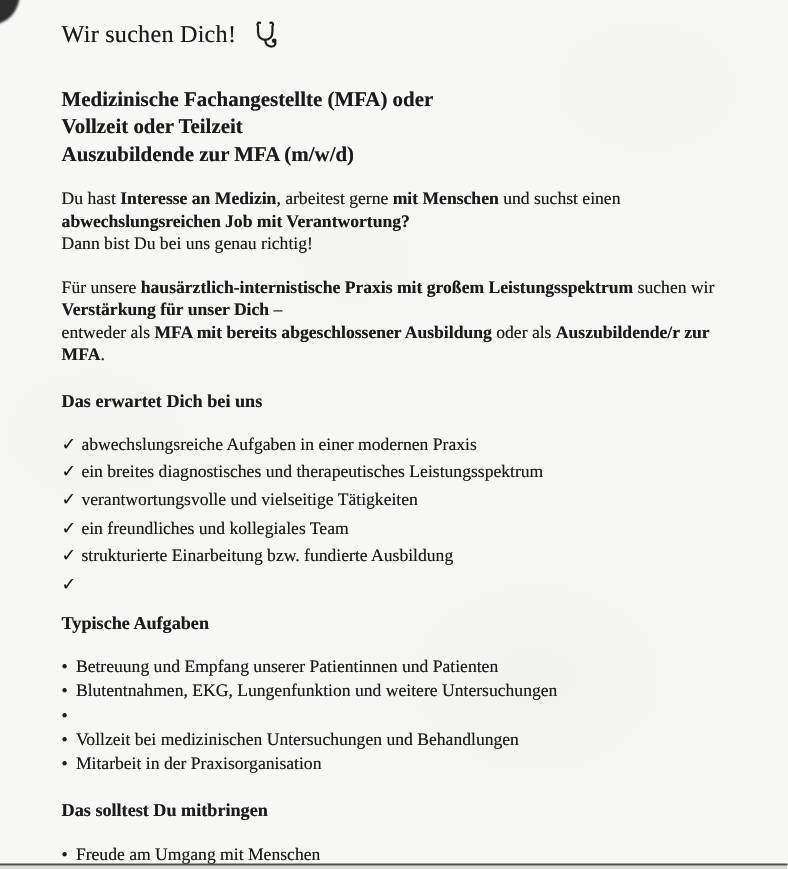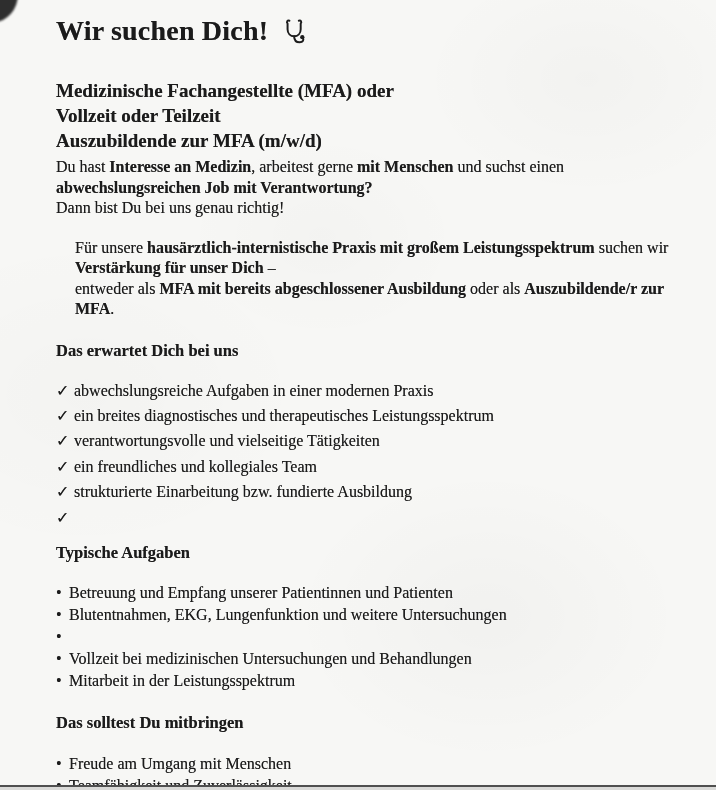--- a/index.html
+++ b/index.html
@@ -33,25 +33,25 @@
   .bottom-strip {
     position: absolute; left: 0; right: 0; bottom: 0;
     height: 3px; background: #dadad8;
   }
   .content {
     position: absolute; inset: 0;
     padding: 16px 38px 0 56px;
     text-shadow: 0 0 .5px rgba(25,25,25,.6);
   }
   .title-row { display: flex; align-items: flex-start; gap: 13px; }
-  .title { font-size: 28px; font-weight: bold; line-height: 30px; letter-spacing: .2px; }
+  .title { font-size: 22px; font-weight: normal; line-height: 30px; letter-spacing: .2px; }
   .steth { margin-top: 1px; flex: none; }
   .subtitle { margin-top: 31px; font-size: 19px; font-weight: bold; line-height: 25px; }
-  .para { margin-top: 4px; font-size: 16px; line-height: 20.5px; }
-  .para.second { margin-top: 19px; margin-left: 19px; }
+  .para { margin-top: 18px; font-size: 16px; line-height: 20.5px; }
+  .para.second { margin-top: 19px; }
   .para .line { white-space: nowrap; }
   .rich-b { font-weight: bold; }
   .section-heading { font-weight: bold; font-size: 16.5px; line-height: 22px; }
   .h-erwartet { margin-top: 20px; }
   .h-aufgaben { margin-top: 12px; }
   .h-mitbringen { margin-top: 20px; }
   .list { font-size: 16px; }
   .list-check { margin-top: 16px; }
   .list-check .li { line-height: 25.4px; }
   .list-dot { margin-top: 18px; }
@@ -138,21 +138,21 @@
       </div>
       <div class="li">
         <span class="marker">•</span>
       </div>
       <div class="li">
         <span class="marker">•</span>
         <span>Vollzeit bei medizinischen Untersuchungen und Behandlungen</span>
       </div>
       <div class="li">
         <span class="marker">•</span>
-        <span>Mitarbeit in der Leistungsspektrum</span>
+        <span>Mitarbeit in der Praxisorganisation</span>
       </div>
     </div>
 
   <div class="section-heading h-mitbringen">Das solltest Du mitbringen</div>
   <div class="list list-dot-last">
       <div class="li">
         <span class="marker">•</span>
         <span>Freude am Umgang mit Menschen</span>
       </div>
       <div class="li">

